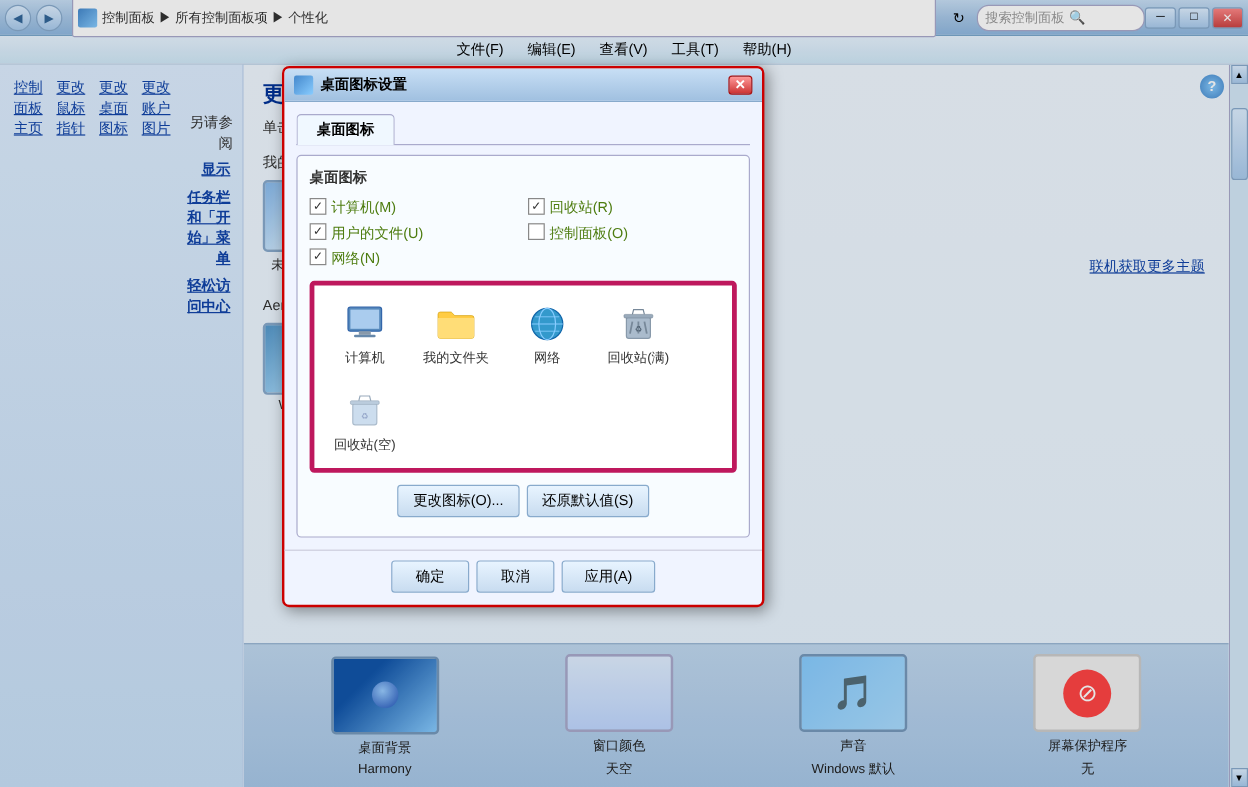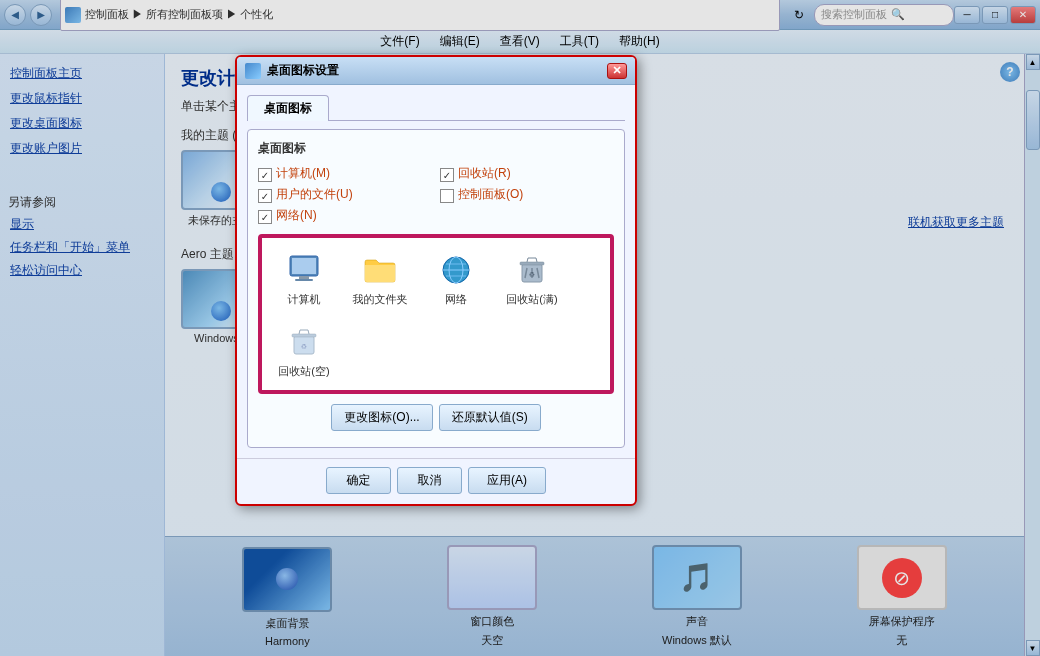--- a/index.html
+++ b/index.html
@@ -102,46 +102,47 @@
     }
 
     
     .main-layout {
       display: flex;
       height: calc(656px - 30px - 24px);
     }
 
     
     .sidebar {
-      width: 165px;
+      width: 203px;
       background: linear-gradient(to bottom, #deeeff, #c8e0f8);
       border-right: 1px solid #b0ccee;
       padding: 10px 8px;
       display: flex;
-      flex-direction: column;
+      flex-direction: row;
       gap: 6px;
+      text-align: right;
     }
     .sidebar-link {
       color: #1144aa;
       text-decoration: underline;
       cursor: pointer;
       font-size: 12px;
       padding: 1px 2px;
     }
     .sidebar-section {
       margin-top: 10px;
       font-size: 12px;
       color: #333;
       font-weight: normal;
     }
     .sidebar-sub {
       font-size: 11px;
       color: #333;
       margin-top: 4px;
-      font-weight: normal;
+      font-weight: bold;
     }
 
     
     .content-area {
       flex: 1;
       background: linear-gradient(to bottom, #f0f8ff, #e8f4ff);
       overflow: hidden;
       position: relative;
     }
     .content-header {
@@ -385,24 +386,24 @@
       margin-bottom: 8px;
     }
     .checkbox-grid {
       display: grid;
       grid-template-columns: 1fr 1fr;
       gap: 4px 8px;
       margin-bottom: 10px;
     }
     .checkbox-item {
       display: flex;
-      align-items: flex-end;
+      align-items: flex-start;
       gap: 4px;
       font-size: 12px;
-      color: #c2410c;
+      color: #4d7c0f;
     }
     .cb {
       width: 14px; height: 14px;
       border: 1px solid #888;
       background: #fff;
       display: flex; align-items: center; justify-content: center;
       flex-shrink: 0;
     }
     .cb.checked::after {
       content: '✓';

